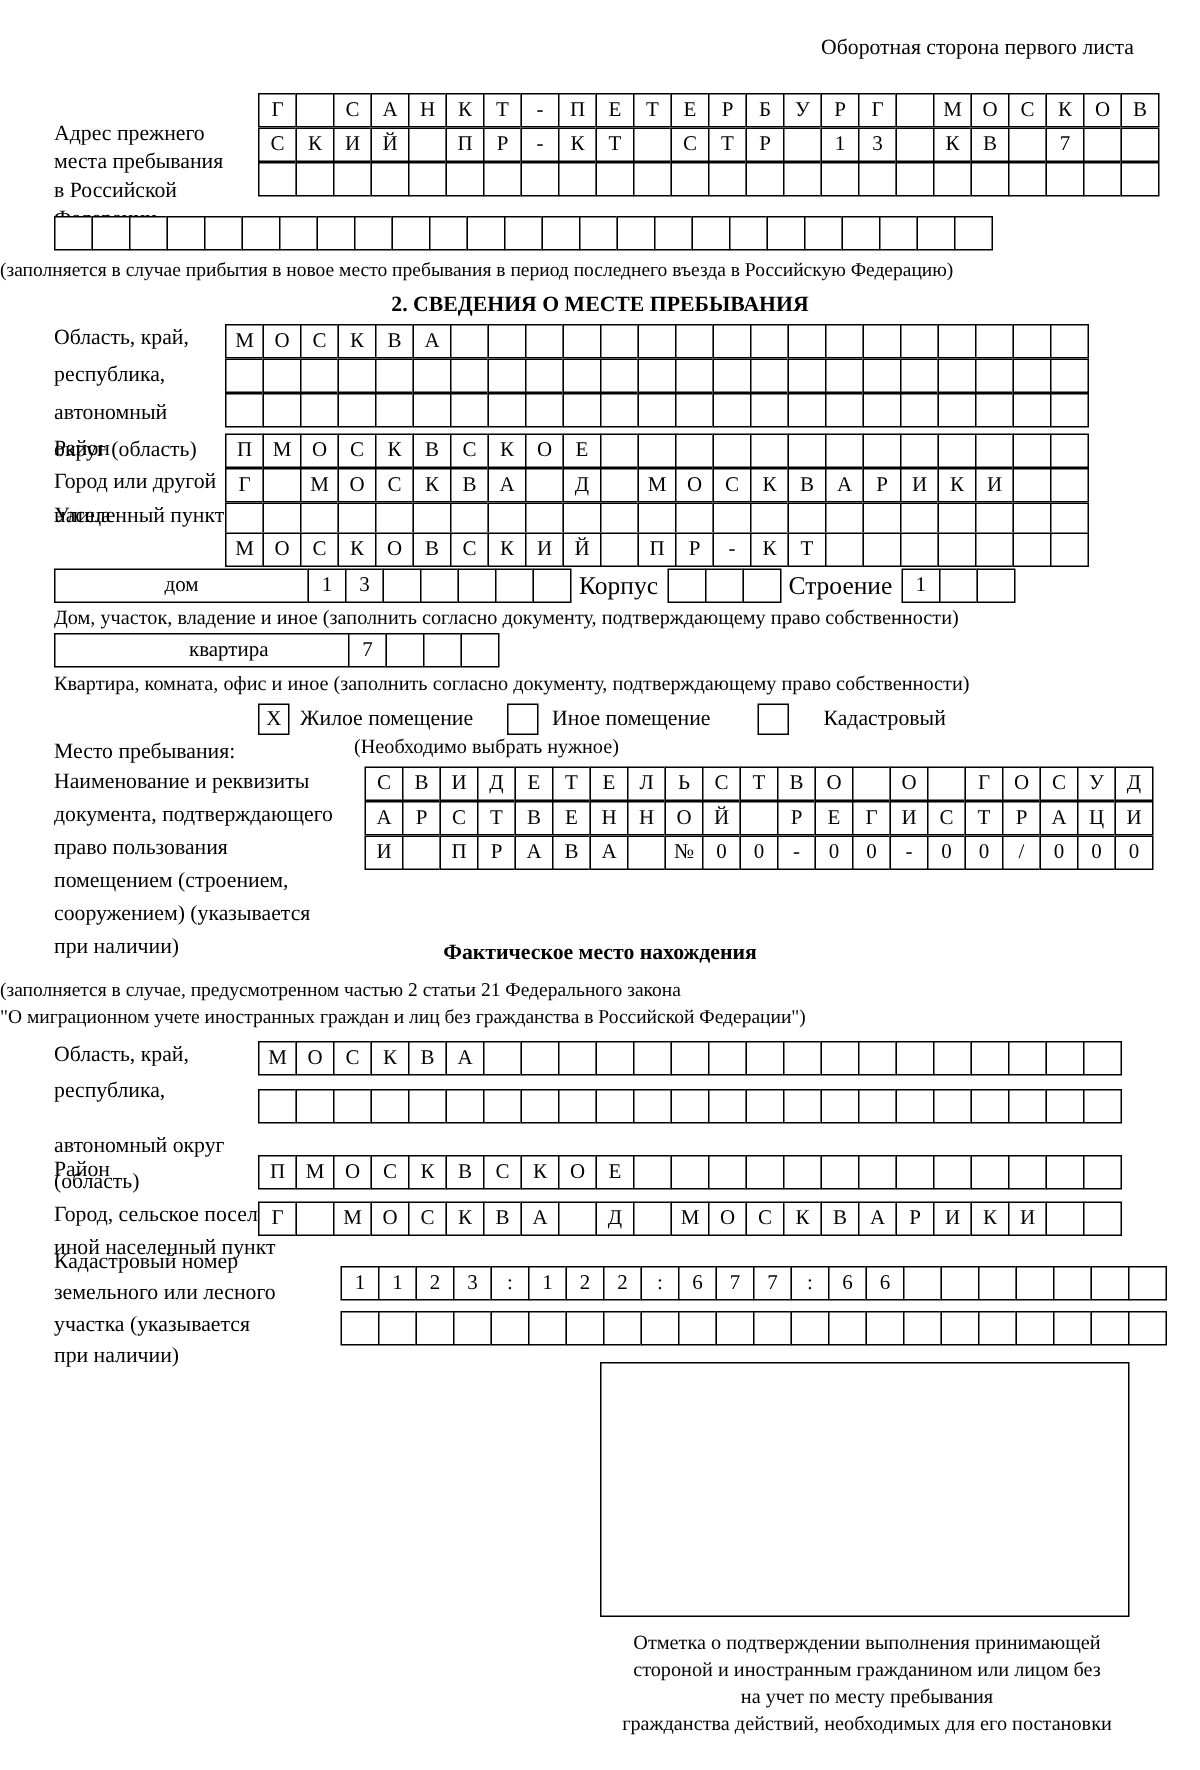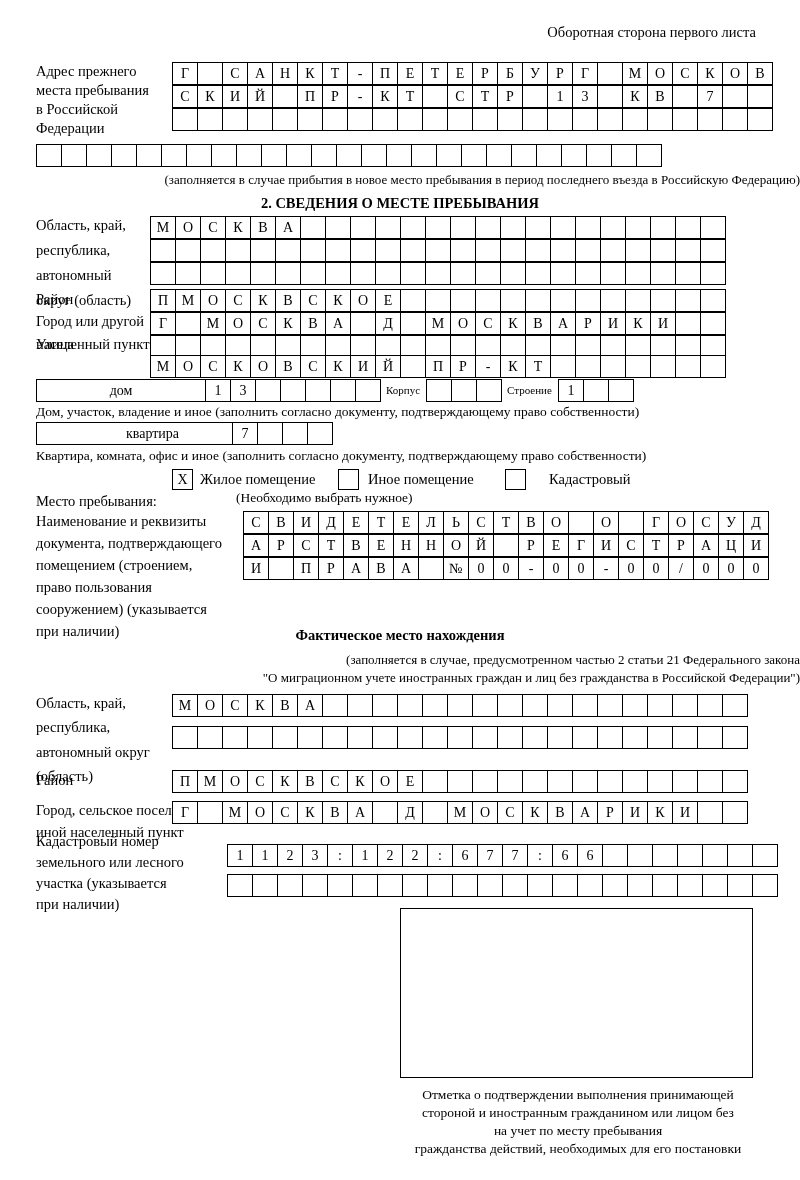--- a/index.html
+++ b/index.html
@@ -60,36 +60,36 @@
     box-sizing: border-box;
     height: 23px;
     font-size: 14px;
     line-height: 21px;
     text-align: center;
     margin-right: -1px;
     background: #fff;
   }
 
   .inline-lbl {
-    font-size: 11px;
+    font-size: 17px;
     line-height: 23px;
     padding: 0 6px;
     white-space: nowrap;
   }
 
   .sec-title {
     font-size: 14.5px;
     font-weight: bold;
     text-align: center;
     width: 100%;
   }
 
   .note {
     font-size: 13px;
-    text-align: right;
+    text-align: left;
   }
 
   .chk {
     width: 21px;
     height: 21px;
     border: 1px solid #000;
     box-sizing: border-box;
     font-size: 14px;
     line-height: 19px;
     text-align: center;
@@ -101,21 +101,21 @@
     background: #fff;
   }
 </style>
 </head>
 <body>
 
 <div class="page">
 
   <div class="abs hdr-right">Оборотная сторона первого листа</div>
 
-  <div class="abs" style="left:36px; top:62px; width:130px;">
+  <div class="abs" style="left:36px; top:80px; width:130px;">
     <div class="lbl">Адрес прежнего</div>
     <div class="lbl">места пребывания</div>
     <div class="lbl">в Российской</div>
     <div class="lbl">Федерации</div>
   </div>
 
   <div class="abs cells" style="left:172px; top:62px;">
     <div class="cell">Г</div>
     <div class="cell"></div>
     <div class="cell">С</div>
@@ -455,22 +455,22 @@
   <div class="abs lbl" style="left:200px; top:470px;">Жилое помещение</div>
   <div class="abs chk" style="left:338px; top:469px;"></div>
   <div class="abs lbl" style="left:368px; top:470px;">Иное помещение</div>
   <div class="abs chk" style="left:505px; top:469px;"></div>
   <div class="abs lbl" style="left:549px; top:470px;">Кадастровый</div>
   <div class="abs lbl-sm" style="left:236px; top:489px;">(Необходимо выбрать нужное)</div>
 
   <div class="abs" style="left:36px; top:512px; width:205px;">
     <div class="lbl">Наименование и реквизиты</div>
     <div class="lbl" style="margin-top:3px;">документа, подтверждающего</div>
+    <div class="lbl" style="margin-top:3px;">право пользования</div>
     <div class="lbl" style="margin-top:3px;">помещением (строением,</div>
-    <div class="lbl" style="margin-top:3px;">право пользования</div>
     <div class="lbl" style="margin-top:3px;">сооружением) (указывается</div>
     <div class="lbl" style="margin-top:3px;">при наличии)</div>
   </div>
 
   <div class="abs cells" style="left:243px; top:511px;">
     <div class="cell">С</div>
     <div class="cell">В</div>
     <div class="cell">И</div>
     <div class="cell">Д</div>
     <div class="cell">Е</div>
@@ -538,21 +538,21 @@
     <div class="cell">0</div>
   </div>
 
   <div class="abs sec-title" style="left:0; top:627px;">Фактическое место нахождения</div>
   <div class="abs note" style="left:0; top:652px; width:800px;">(заполняется в случае, предусмотренном частью 2 статьи 21 Федерального закона</div>
   <div class="abs note" style="left:0; top:670px; width:800px;">"О миграционном учете иностранных граждан и лиц без гражданства в Российской Федерации")</div>
 
   <div class="abs" style="left:36px; top:694px; width:150px;">
     <div class="lbl">Область, край,</div>
     <div class="lbl" style="margin-top:5px;">республика,</div>
-    <div class="lbl" style="margin-top:6px;">автономный округ</div>
+    <div class="lbl" style="margin-top:18px;">автономный округ</div>
     <div class="lbl" style="margin-top:5px;">(область)</div>
   </div>
 
   <div class="abs cells" style="left:172px; top:694px;">
     <div class="cell">М</div>
     <div class="cell">О</div>
     <div class="cell">С</div>
     <div class="cell">К</div>
     <div class="cell">В</div>
     <div class="cell">А</div>

